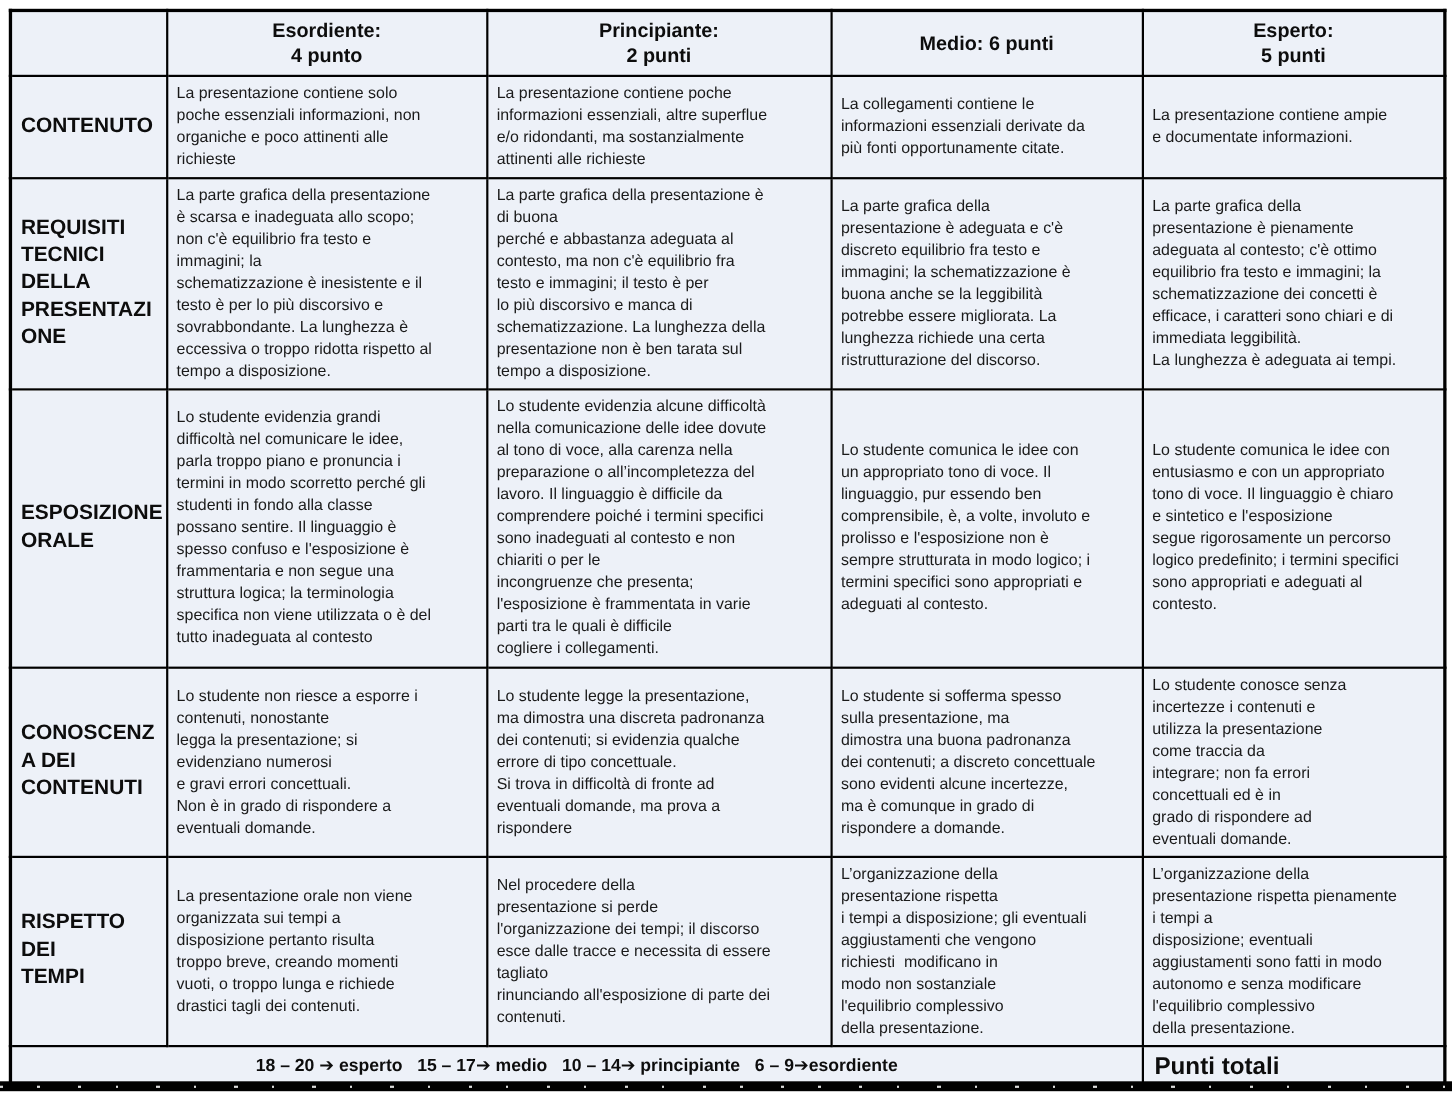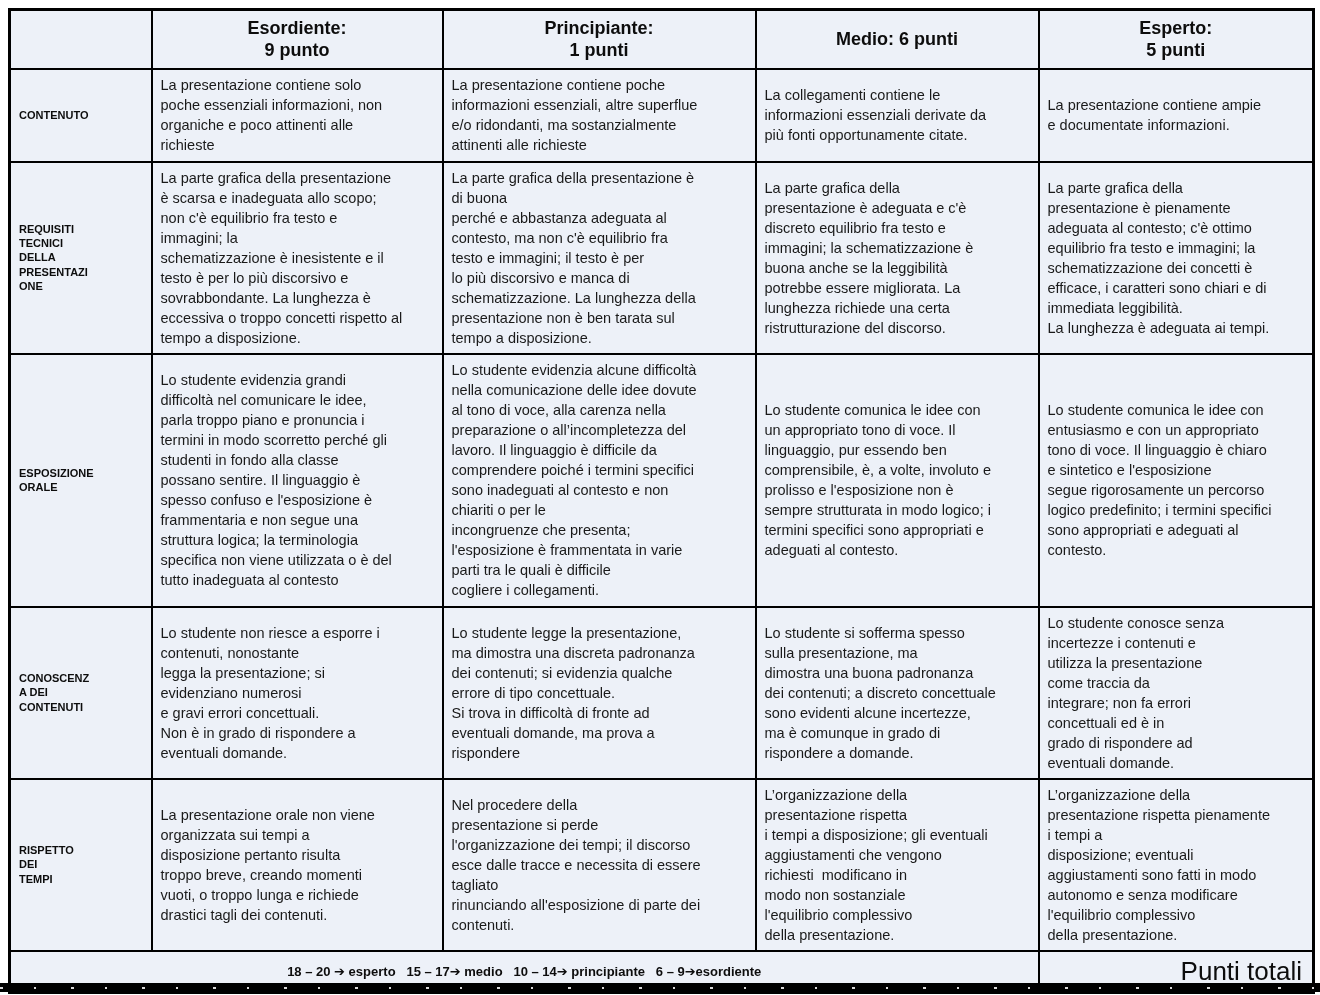--- a/index.html
+++ b/index.html
@@ -32,50 +32,50 @@
   th.colhead {
     font-size: 18px;
     font-weight: bold;
     color: #0d0d0d;
     text-align: center;
     white-space: pre-line;
     line-height: 1.25;
     padding: 4px 6px;
   }
   td.rowlabel {
-    font-size: 11px;
+    font-size: 19px;
     font-weight: bold;
     color: #0d0d0d;
     white-space: pre-line;
     line-height: 1.3;
     padding: 4px 8px;
   }
   td.rowlabel.align-left   { text-align: left; }
   td.rowlabel.align-center { text-align: left; }
   td.cell {
     font-size: 14.5px;
     color: #1a1a1a;
     text-align: left;
     white-space: pre-wrap;
     line-height: 20px;
     padding: 5px 8px;
   }
   td.legend {
-    font-size: 13px;
+    font-size: 16px;
     font-weight: bold;
     color: #0d0d0d;
     text-align: center;
     white-space: pre-wrap;
     padding: 4px 6px;
   }
   td.total {
-    font-size: 26px;
-    font-weight: normal;
+    font-size: 22px;
+    font-weight: bold;
     color: #0d0d0d;
-    text-align: right;
+    text-align: left;
     padding: 4px 10px;
   }
   .bottom-strip {
     position: absolute;
     left: 0;
     right: 0;
     bottom: 3px;
     height: 9px;
     background: #000000;
   }
@@ -102,23 +102,23 @@
       <col style="width:291px">
       <col style="width:313px">
       <col style="width:283px">
       <col style="width:275px">
     </colgroup>
 
     <tbody>
         <tr style="height:59px">
       <th class="colhead"></th>
       <th class="colhead">Esordiente:
-9 punto</th>
+4 punto</th>
       <th class="colhead">Principiante:
-1 punti</th>
+2 punti</th>
       <th class="colhead">Medio: 6 punti</th>
       <th class="colhead">Esperto:
 5 punti</th>
     </tr>
 
     <tr style="height:93px">
       <td class="rowlabel align-left">CONTENUTO</td>
       <td class="cell">La presentazione contiene solo
 poche essenziali informazioni, non
 organiche e poco attinenti alle
@@ -140,21 +140,21 @@
 DELLA
 PRESENTAZI
 ONE</td>
       <td class="cell">La parte grafica della presentazione
 è scarsa e inadeguata allo scopo;
 non c'è equilibrio fra testo e
 immagini; la
 schematizzazione è inesistente e il
 testo è per lo più discorsivo e
 sovrabbondante. La lunghezza è
-eccessiva o troppo concetti rispetto al
+eccessiva o troppo ridotta rispetto al
 tempo a disposizione.</td>
       <td class="cell">La parte grafica della presentazione è
 di buona
 perché e abbastanza adeguata al
 contesto, ma non c'è equilibrio fra
 testo e immagini; il testo è per
 lo più discorsivo e manca di
 schematizzazione. La lunghezza della
 presentazione non è ben tarata sul
 tempo a disposizione.</td>

